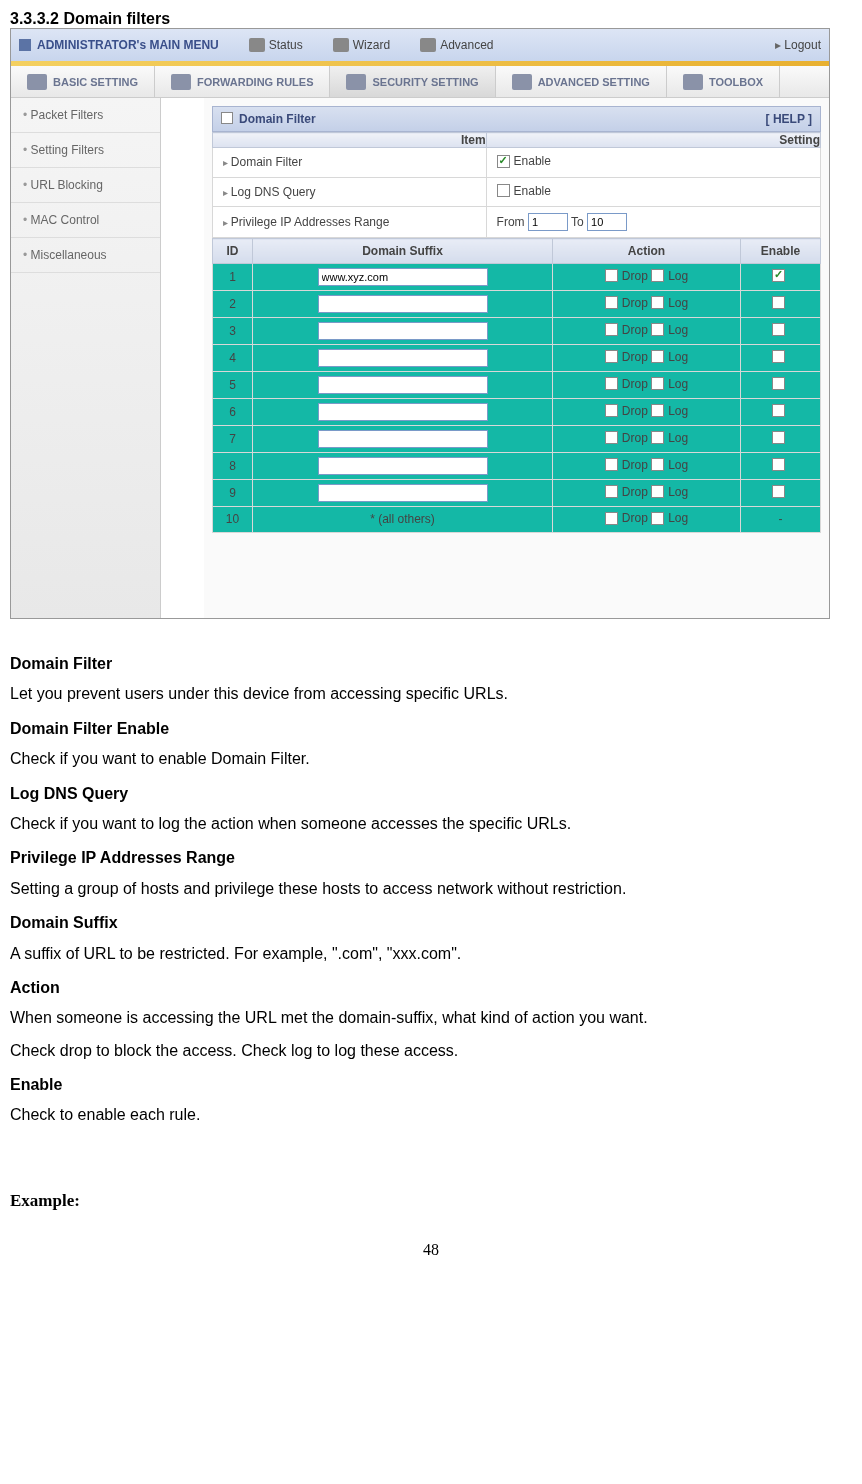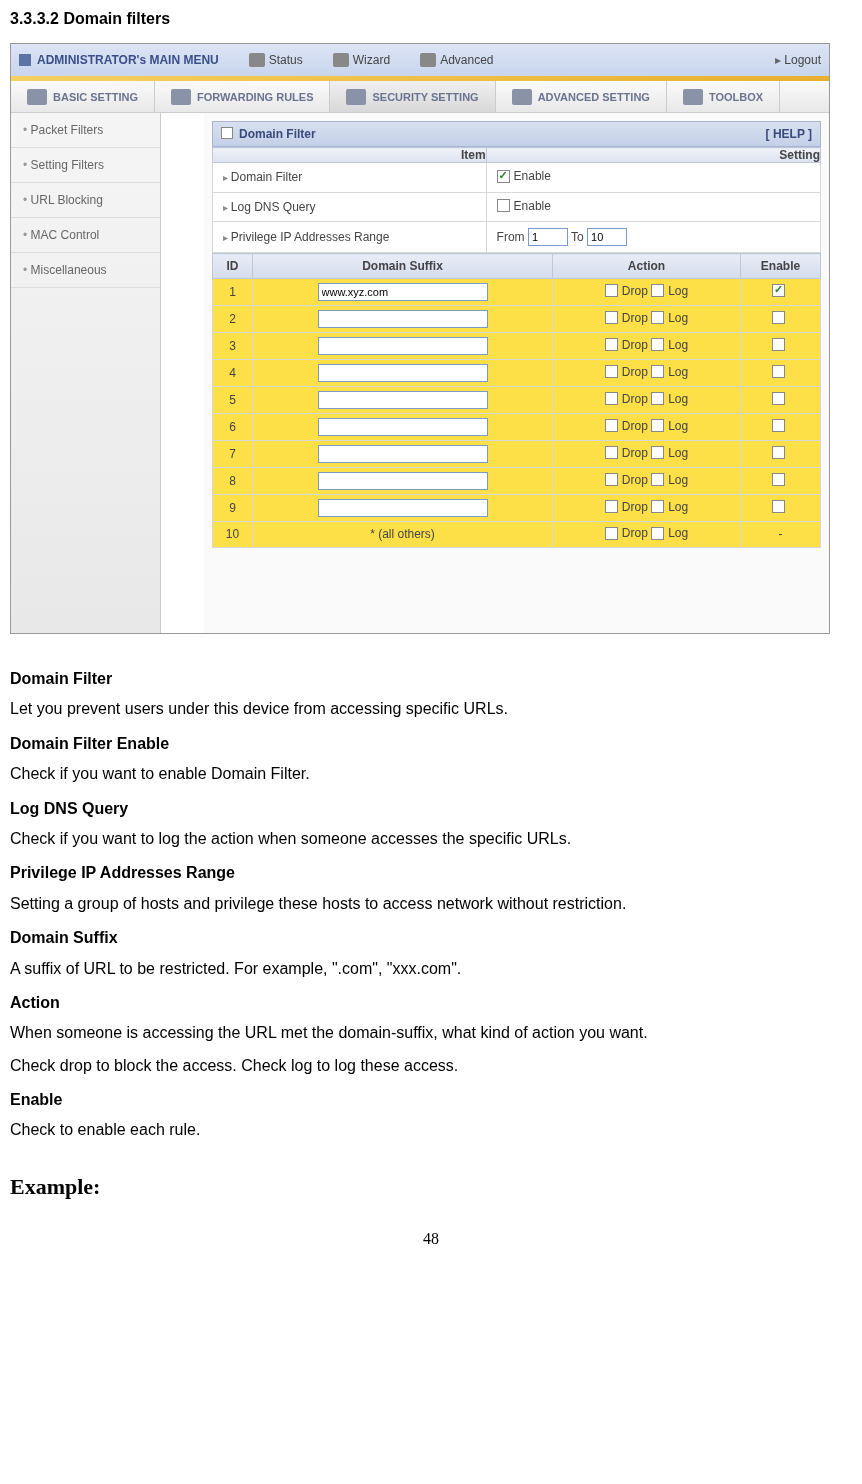--- a/index.html
+++ b/index.html
@@ -6,21 +6,20 @@
     body {
       font-family: Arial, sans-serif;
       background: #fff;
       width: 862px;
       margin: 0 auto;
       padding: 10px;
     }
     .section-header {
       font-weight: bold;
       font-size: 16px;
-      margin-bottom: 15px;
     }
     .screenshot {
       border: 1px solid #999;
       width: 820px;
       margin-bottom: 30px;
     }
     .top-menu {
       background: linear-gradient(to bottom, #dde5f5 0%, #c8d5ed 100%);
       display: flex;
       align-items: center;
@@ -198,21 +197,21 @@
     .domain-input {
       width: 170px;
       height: 18px;
       border: 1px solid #7a9ac8;
       font-size: 11px;
       padding: 1px 3px;
     }
     .filter-table {
       width: 100%;
       border-collapse: collapse;
-      background: #fde047;
+      background: #14b8a6;
     }
     .filter-table th {
       background: linear-gradient(to bottom, #e8ecf6, #d4dcec);
       padding: 5px;
       font-size: 12px;
       font-weight: bold;
       color: #444;
       border: 1px solid #c0c8d8;
       text-align: center;
     }
@@ -239,22 +238,22 @@
     .doc-body .term {
       font-weight: bold;
       margin-top: 4px;
     }
     .doc-body .desc {
       margin-bottom: 2px;
     }
     .example-label {
       font-family: "Times New Roman", serif;
       font-weight: bold;
-      font-size: 22px;
-      margin-top: 28px;
+      font-size: 17px;
+      margin-top: 60px;
     }
     .page-num {
       text-align: center;
       font-family: "Times New Roman", serif;
       font-size: 16px;
       margin-top: 30px;
     }
   </style>
 </head>
 <body>

